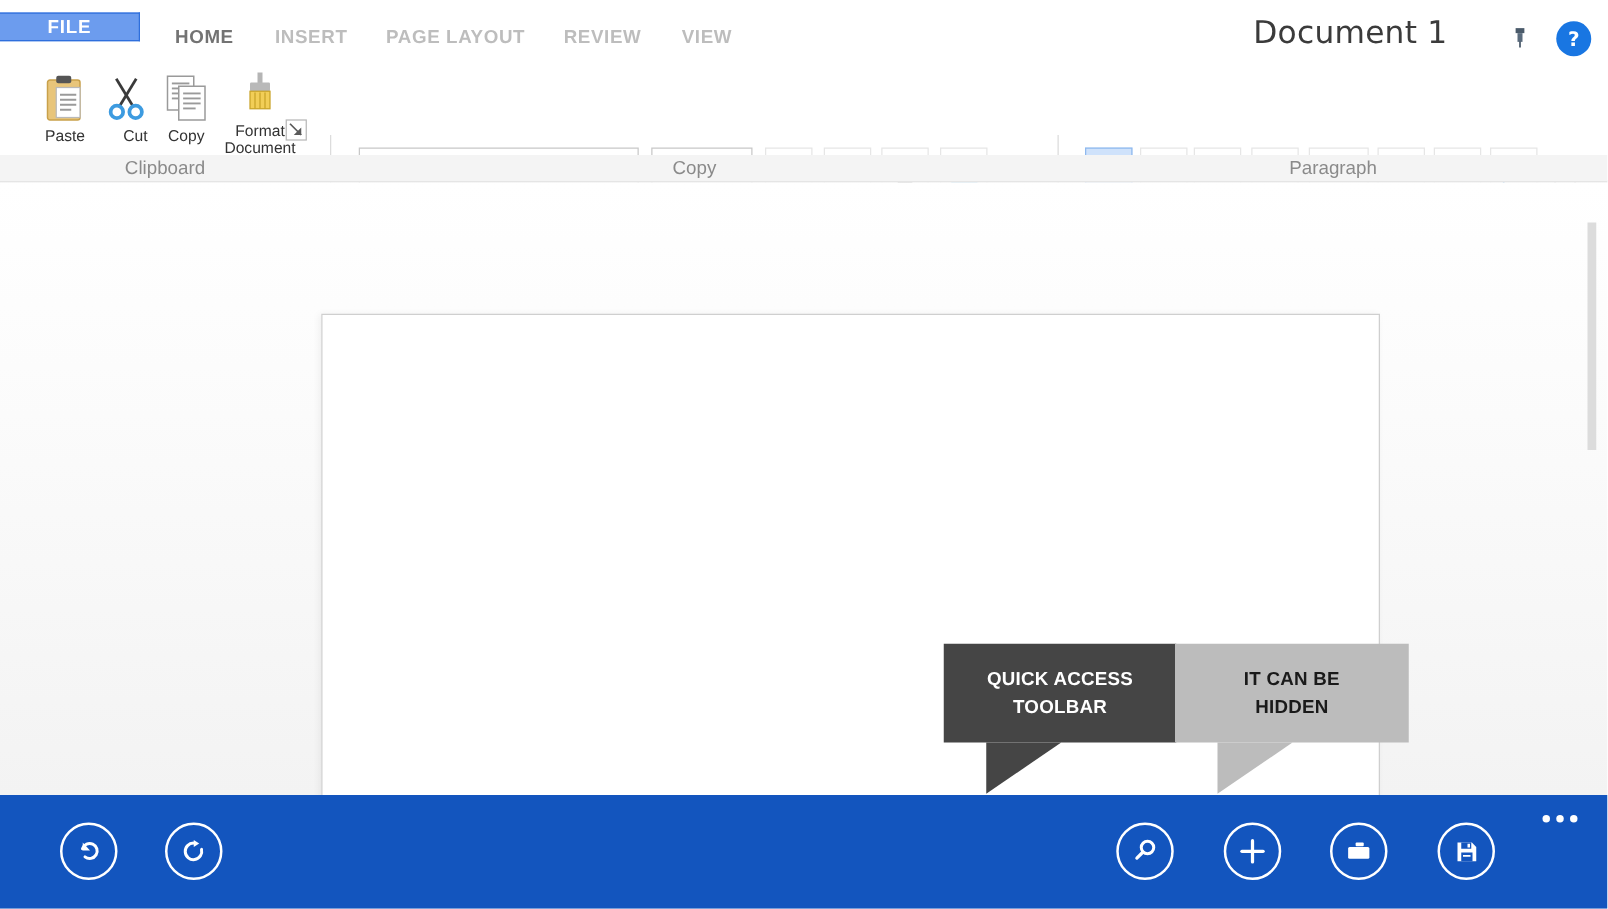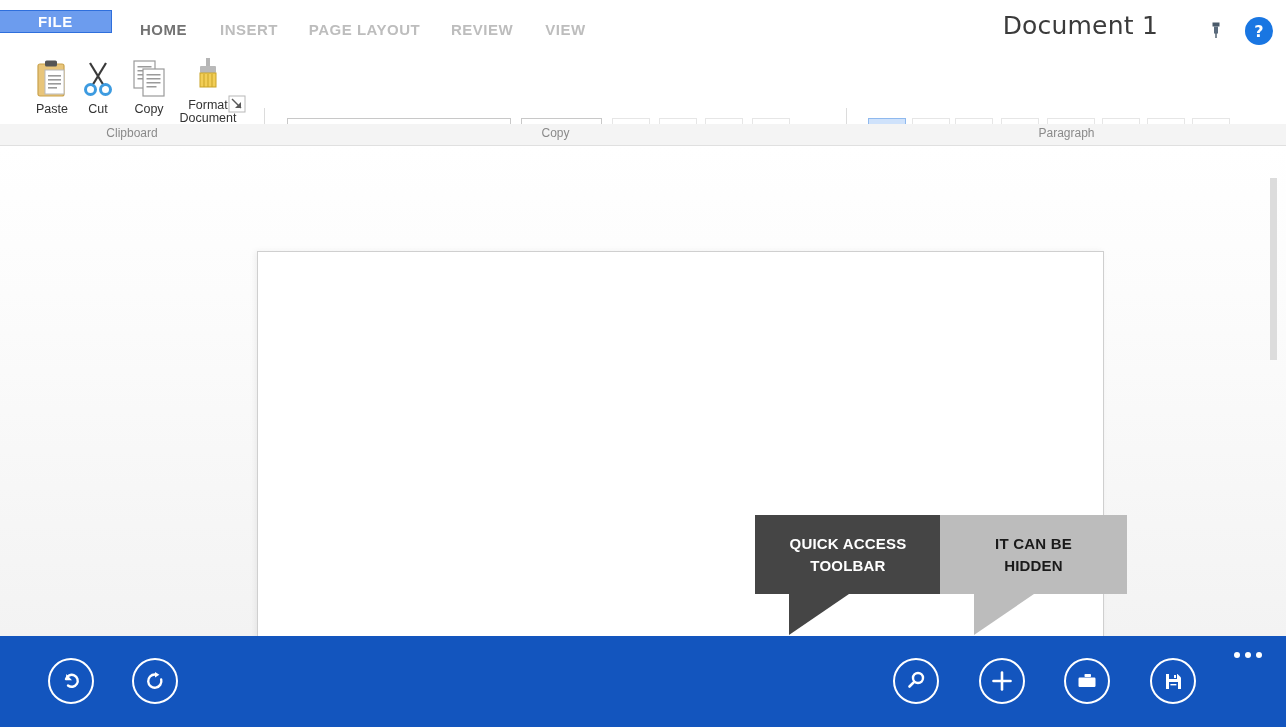--- a/index.html
+++ b/index.html
@@ -77,21 +77,21 @@
     border-bottom: 1px solid #e4e4e4;
   }
   .ribbon-labels {
     position: absolute; left: 0; top: 124px;
     width: 1286px; height: 22px;
     background: #f4f4f4;
     border-bottom: 1px solid #e0e0e0;
   }
   .grp-label {
     position: absolute; top: 2px;
-    font-size: 12px; color: #8a8a8a;
+    font-size: 15px; color: #8a8a8a;
     text-align: center;
     font-family: "Liberation Sans", sans-serif;
   }
   .grp-divider {
     position: absolute; top: 56px;
     width: 1px; height: 88px;
     background: #dcdcdc;
   }
 
   
@@ -274,21 +274,21 @@
         <g fill="#9a9a9a">
           <rect x="15" y="17" width="13" height="1.6"></rect>
           <rect x="15" y="21" width="13" height="1.6"></rect>
           <rect x="15" y="25" width="13" height="1.6"></rect>
           <rect x="15" y="29" width="9" height="1.6"></rect>
         </g>
       </svg>
       <div class="cb-label">Paste</div>
     </div>
 
-    <div class="cb-item" style="left:58px;top:6px;width:40px;">
+    <div class="cb-item" style="left:58px;top:6px;width:40px;align-items:flex-end;">
       <svg width="34" height="42" viewBox="0 0 34 42">
         <path d="M9 5 L23 28" stroke="#3a3a3a" stroke-width="2.2" fill="none"></path>
         <path d="M25 5 L11 28" stroke="#3a3a3a" stroke-width="2.2" fill="none"></path>
         <circle cx="9.5" cy="31.5" r="5" fill="none" stroke="#3d9be0" stroke-width="3"></circle>
         <circle cx="24.5" cy="31.5" r="5" fill="none" stroke="#3d9be0" stroke-width="3"></circle>
       </svg>
       <div class="cb-label">Cut</div>
     </div>
 
     <div class="cb-item" style="left:105px;top:6px;width:48px;">

